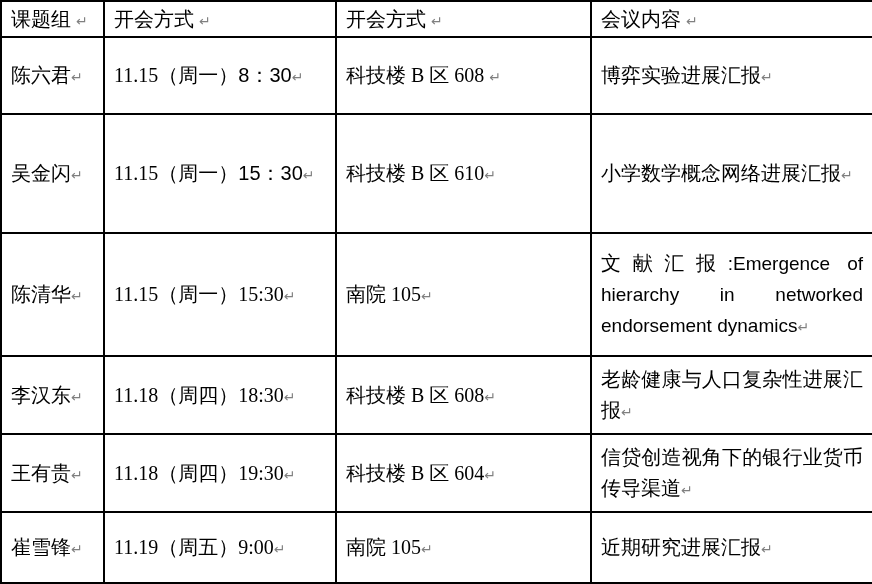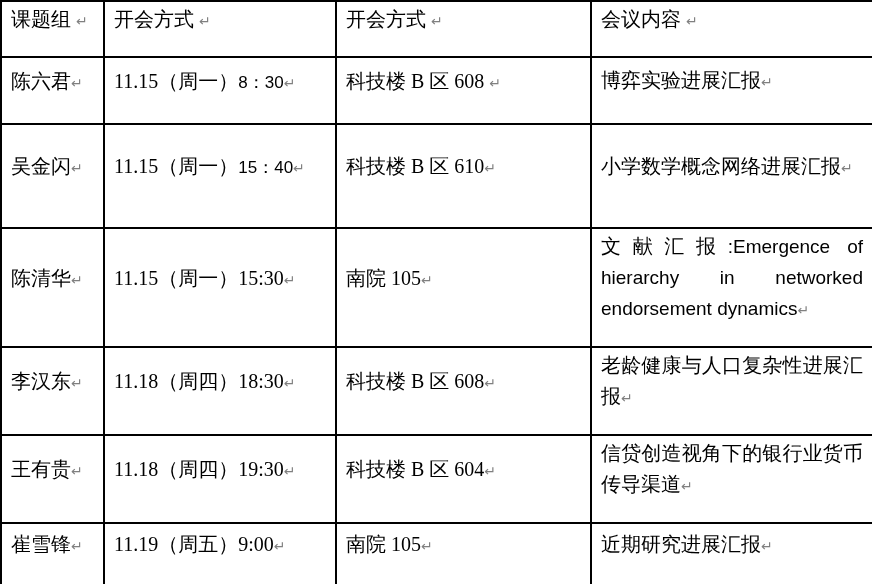--- a/index.html
+++ b/index.html
@@ -18,21 +18,21 @@
     font-family: "Liberation Serif", "DejaVu Serif", serif;
     font-size: 20px;
     color: #000000;
     background: #ffffff;
   }
   td, th {
     border: 2px solid #000000;
     vertical-align: middle;
     text-align: left;
     font-weight: normal;
-    padding: 2px 8px 20px 9px;
+    padding: 2px 8px 0 9px;
     overflow: hidden;
     line-height: 30px;
   }
   col.c1 { width: 103px; }
   col.c2 { width: 232px; }
   col.c3 { width: 255px; }
   col.c4 { width: 282px; }
   tr.r-head { height: 35px; }
   tr.r1 { height: 67px; }
   tr.r2 { height: 104px; }
@@ -46,21 +46,21 @@
     line-height: 31px;
     padding-right: 9px;
   }
   .mark {
     color: #808080;
     font-size: 14px;
     font-family: "DejaVu Sans", sans-serif;
   }
   .clock {
     font-family: "Liberation Sans", "DejaVu Sans", sans-serif;
-    font-size: 17px;
+    font-size: 20px;
   }
   .latin {
     font-family: "Liberation Sans", "DejaVu Sans", sans-serif;
     font-size: 19px;
   }
 </style>
 </head>
 <body>
 
 <table class="doc-table">
@@ -80,21 +80,21 @@
   </thead>
   <tbody>
     <tr class="r1">
       <td><span>陈六君</span><span class="mark">↵</span></td>
       <td><span>11.15（周一）</span><span class="clock">8：30</span><span class="mark">↵</span></td>
       <td><span>科技楼 B 区 608 </span><span class="mark">↵</span></td>
       <td class="content-cell"><span>博弈实验进展汇报</span><span class="mark">↵</span></td>
     </tr>
     <tr class="r2">
       <td><span>吴金闪</span><span class="mark">↵</span></td>
-      <td><span>11.15（周一）</span><span class="clock">15：40</span><span class="mark">↵</span></td>
+      <td><span>11.15（周一）</span><span class="clock">15：30</span><span class="mark">↵</span></td>
       <td><span>科技楼 B 区 610</span><span class="mark">↵</span></td>
       <td class="content-cell"><span>小学数学概念网络进展汇报</span><span class="mark">↵</span></td>
     </tr>
     <tr class="r3">
       <td><span>陈清华</span><span class="mark">↵</span></td>
       <td><span>11.15（周一）15:30</span><span class="mark">↵</span></td>
       <td><span>南院 105</span><span class="mark">↵</span></td>
       <td class="content-cell"><span>文献汇报</span><span class="latin">:Emergence of hierarchy in networked endorsement dynamics</span><span class="mark">↵</span></td>
     </tr>
     <tr class="r4">

